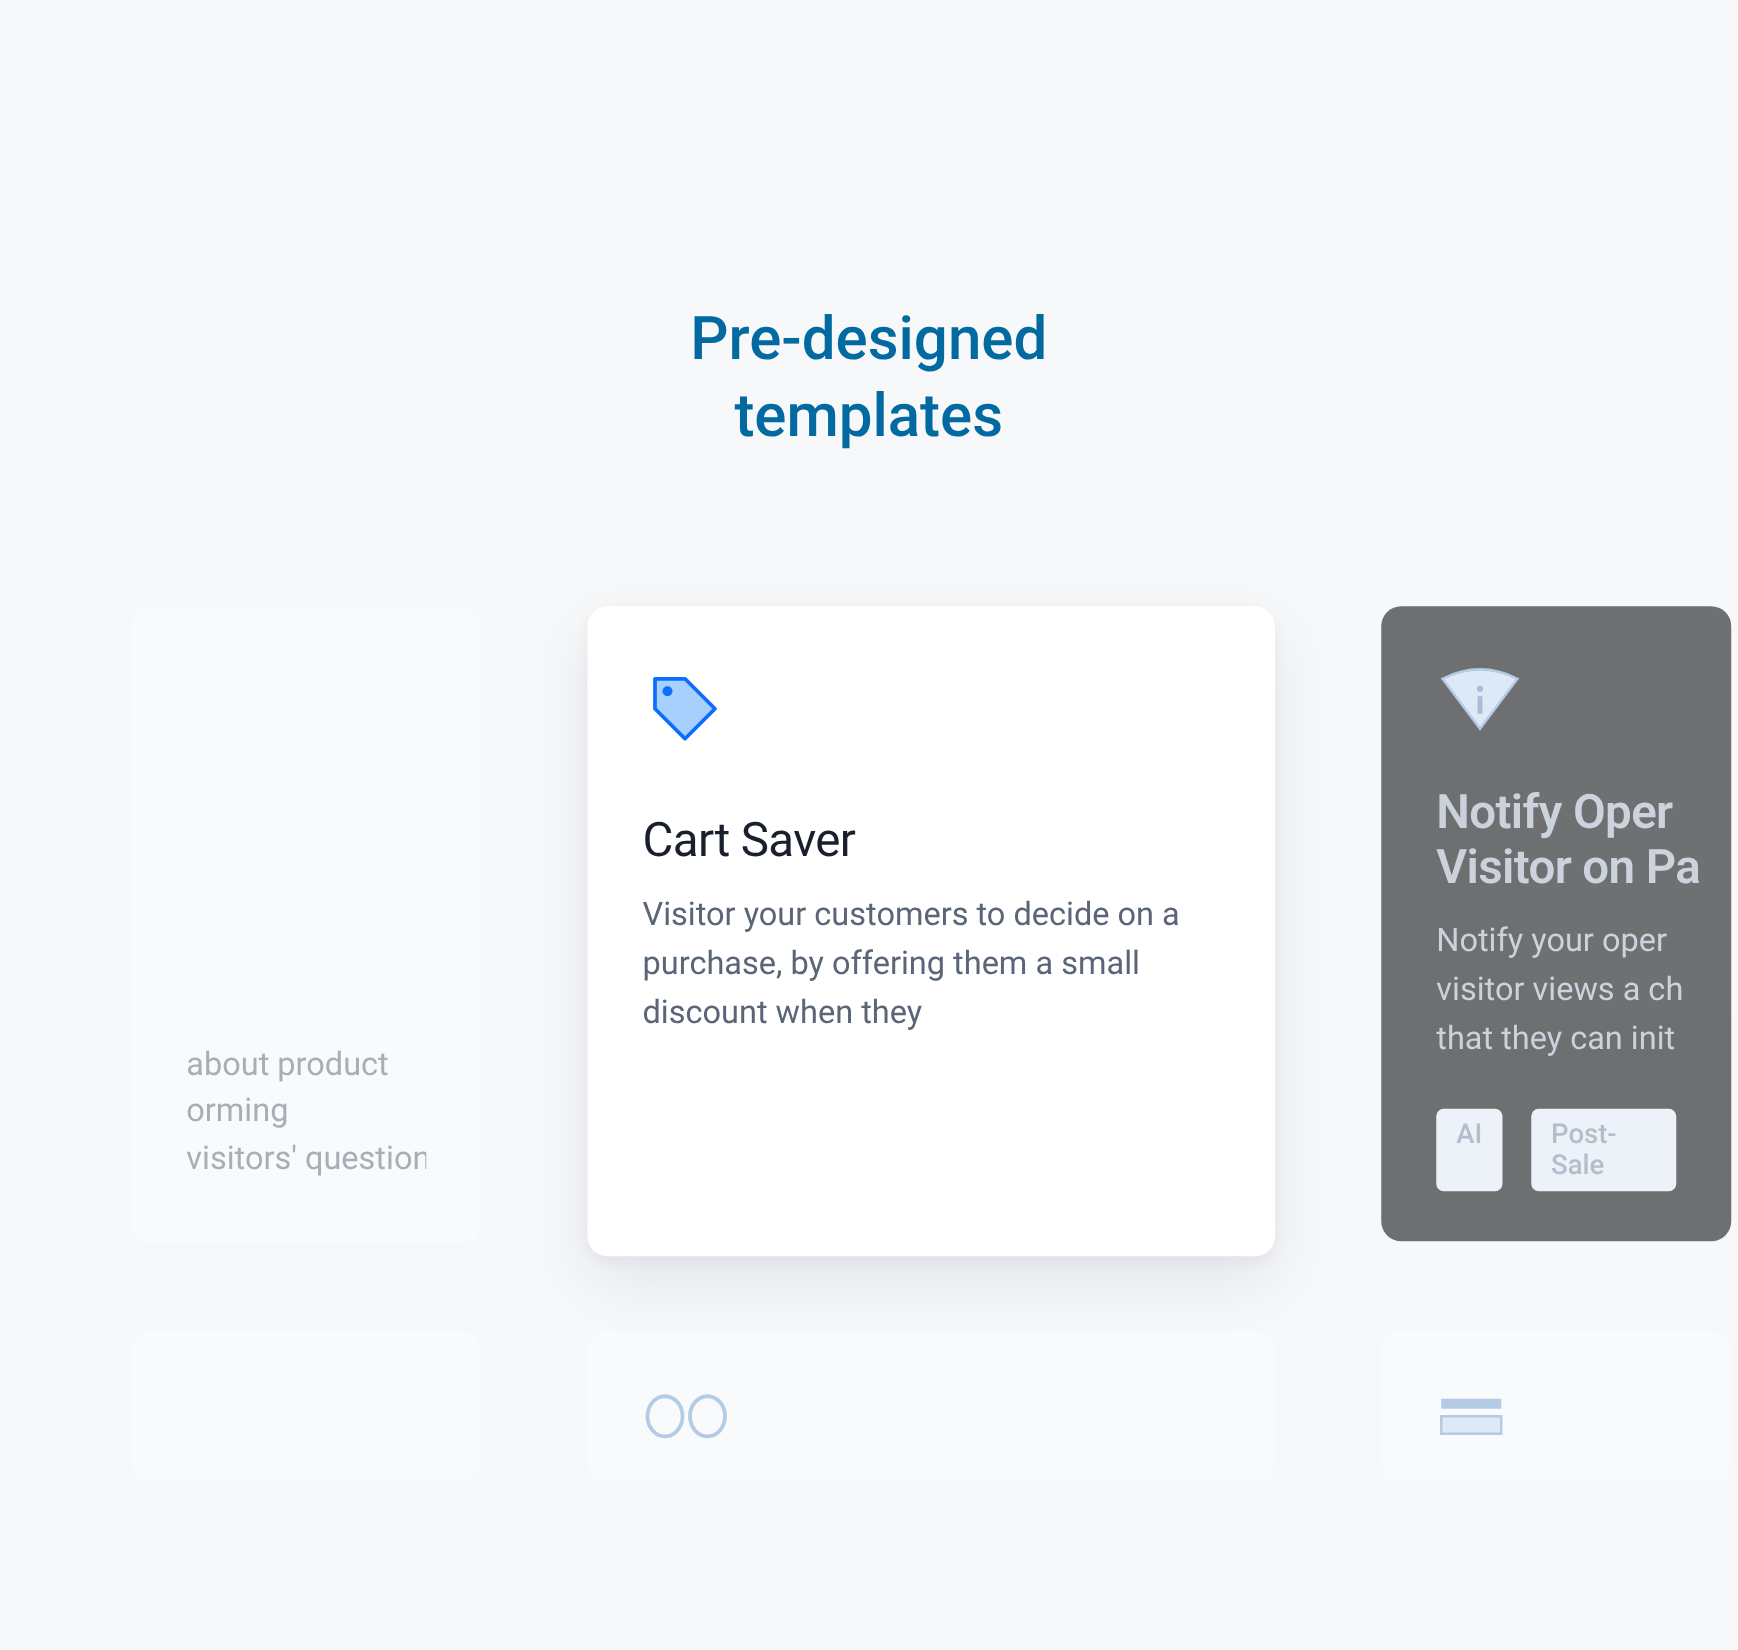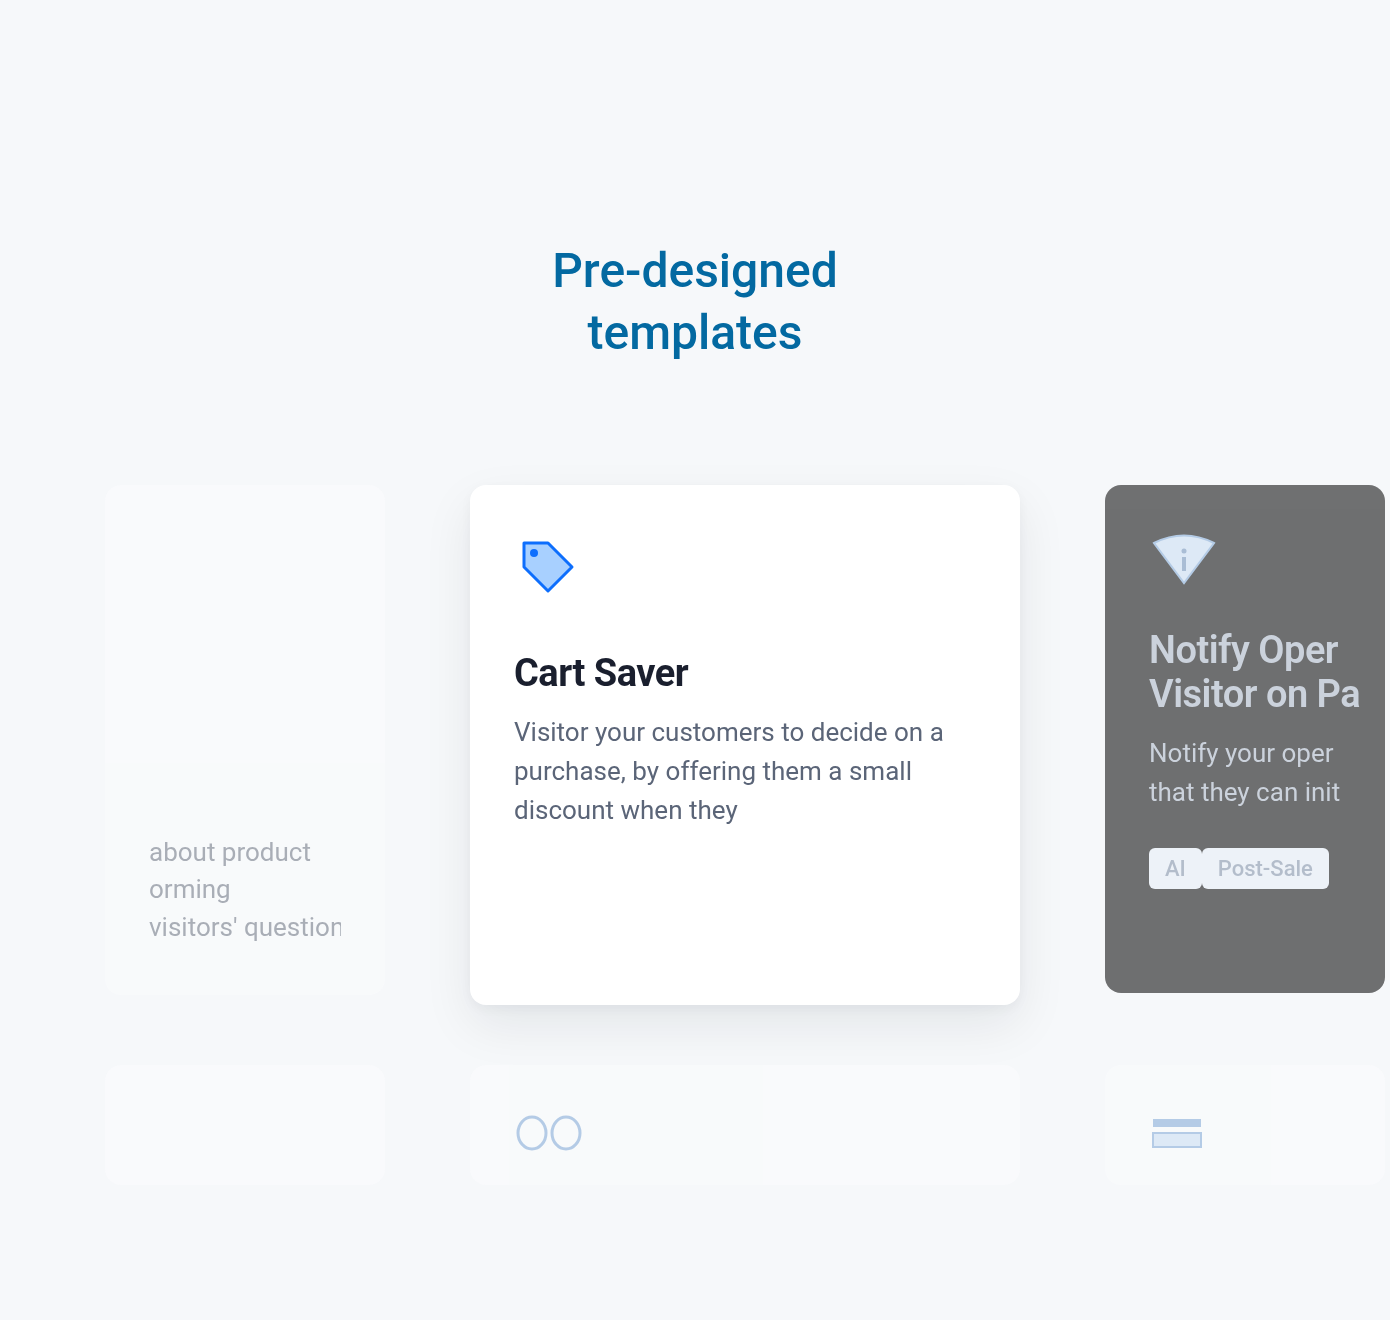--- a/index.html
+++ b/index.html
@@ -82,21 +82,21 @@
       background: #000000;
       opacity: 0.55;
       margin-right: -300px;
       overflow: hidden;
     }
     .card-icon {
       margin-bottom: 36px;
     }
     .card-title {
       font-size: 38px;
-      font-weight: 700;
+      font-weight: 400;
       color: #1a1f2e;
       margin-bottom: 18px;
       letter-spacing: -0.5px;
       margin-top: 48px;
     }
     .card-title-right {
       font-size: 38px;
       font-weight: 600;
       color: #a9b4c4;
       margin-bottom: 18px;
@@ -109,21 +109,21 @@
       line-height: 1.5;
     }
     .card-desc-right {
       font-size: 26px;
       color: #a9b4c4;
       line-height: 1.5;
       white-space: nowrap;
     }
     .badges {
       display: flex;
-      gap: 0;
+      gap: 23px;
       margin-top: 36px;
     }
     .badge {
       background: #e7eef7;
       color: #7e8ea5;
       padding: 8px 16px;
       border-radius: 6px;
       font-size: 22px;
       font-weight: 500;
     }
@@ -198,20 +198,21 @@
           <circle cx="35" cy="18" r="2.5" fill="#6b8db8"></circle>
           <rect x="33" y="24" width="4" height="14" fill="#6b8db8"></rect>
         </svg>
       </div>
       <div class="card-title-right">
         <div>Notify Oper</div>
         <div>Visitor on Pa</div>
       </div>
       <div class="card-desc-right">
         <div>Notify your oper</div>
+        <div>visitor views a ch</div>
         <div>that they can init</div>
       </div>
       <div class="badges">
         <span class="badge">AI</span>
         <span class="badge">Post-Sale</span>
       </div>
     </div>
 
   </div>
 

